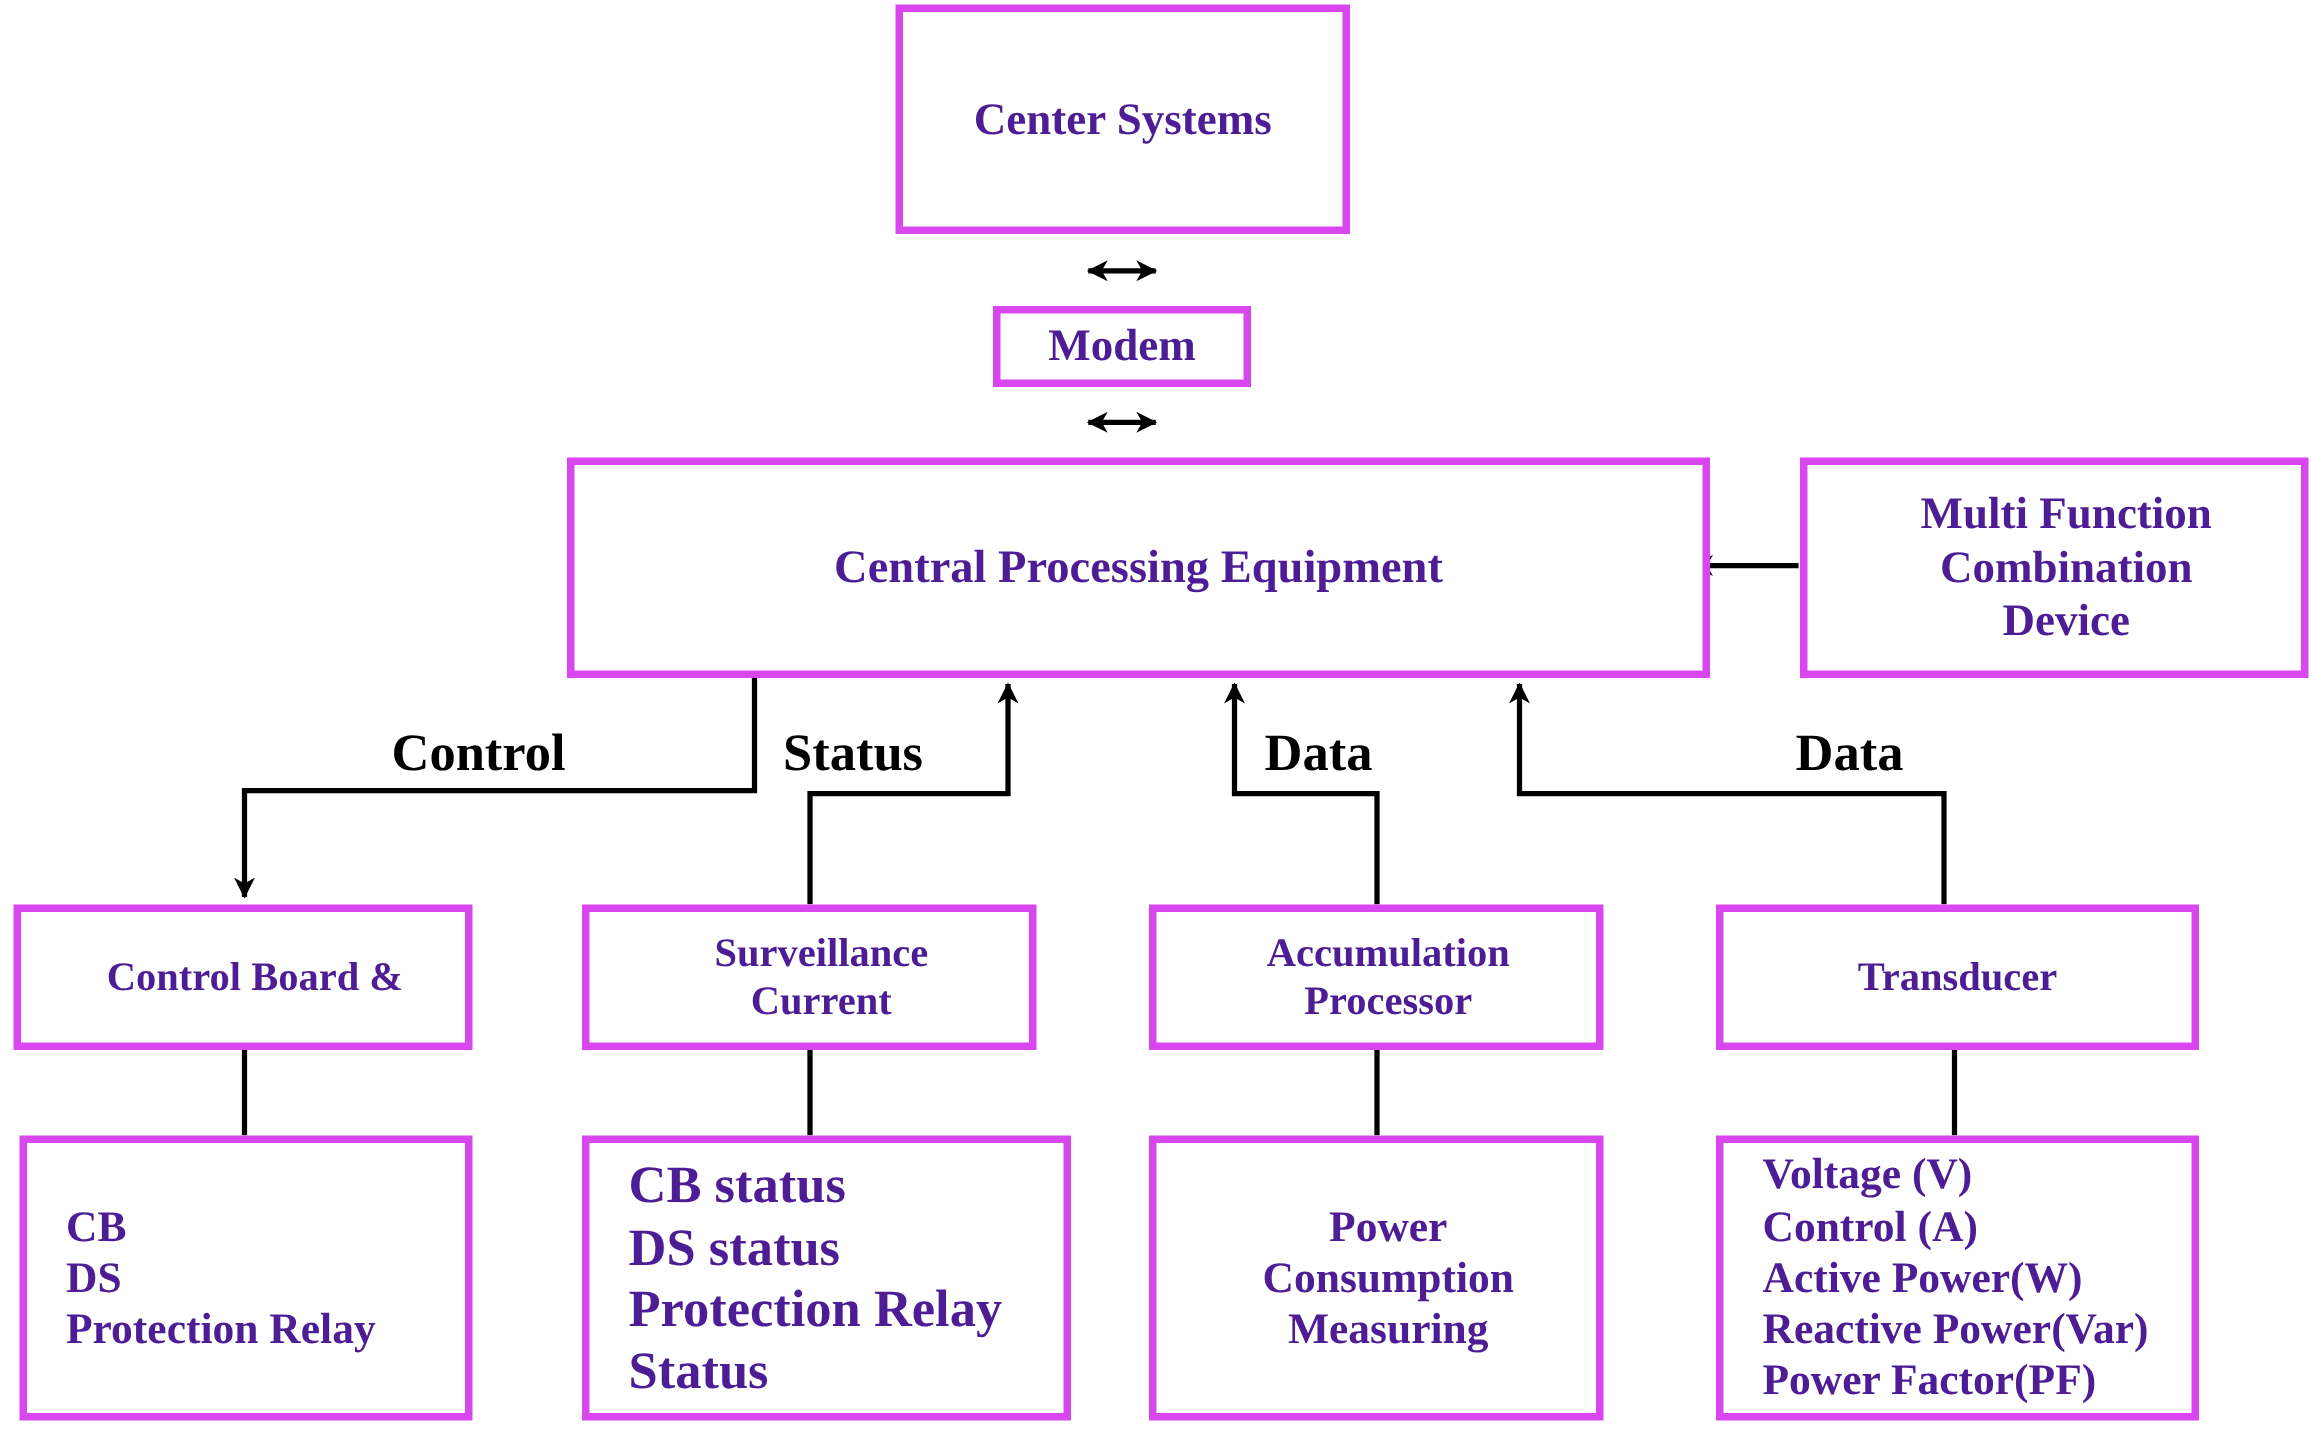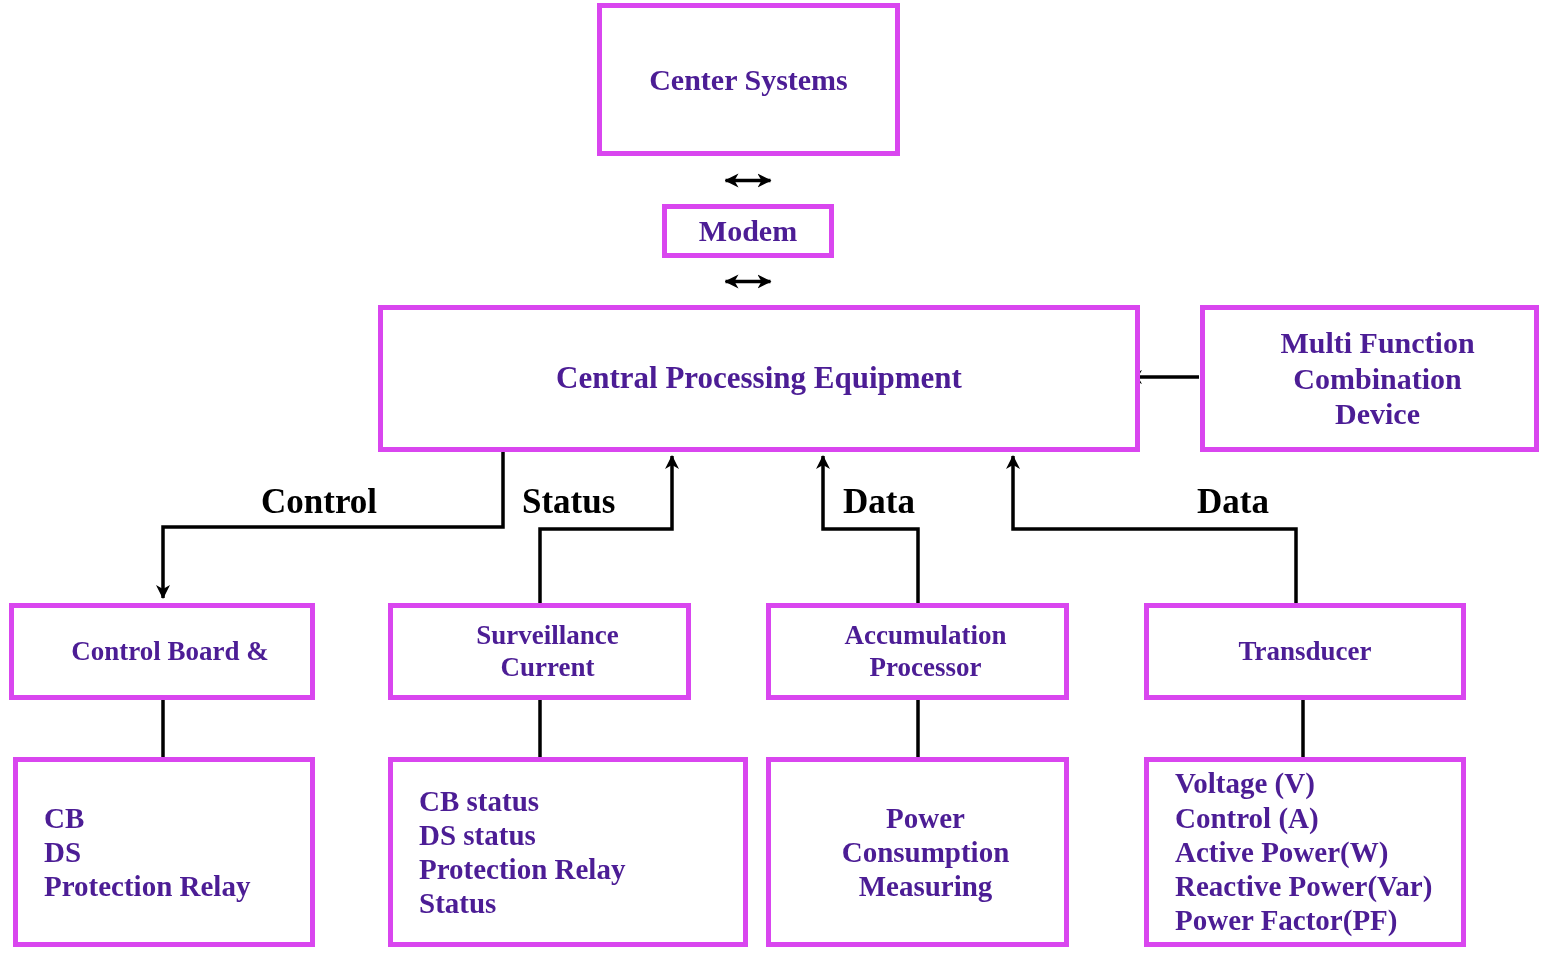--- a/index.html
+++ b/index.html
@@ -148,21 +148,21 @@
   </div>
 
   <div class="node left-align" style="left:13px; top:757px; width:302px; height:190px; font-size:29px;">
     <div class="lines">
       <span>CB</span>
       <span>DS</span>
       <span>Protection Relay</span>
     </div>
   </div>
 
-  <div class="node left-align" style="left:388px; top:757px; width:360px; height:190px; font-size:29px;font-family:Liberation Serif, serif;">
+  <div class="node left-align" style="left:388px; top:757px; width:326px; height:190px; font-size:35px;font-family:Liberation Serif, serif;">
     <div class="lines">
       <span>CB status</span>
       <span>DS status</span>
       <span>Protection Relay</span>
       <span>Status</span>
     </div>
   </div>
 
   <div class="node" style="left:766px; top:757px; width:303px; height:190px; font-size:29px;">
     <div class="lines">

